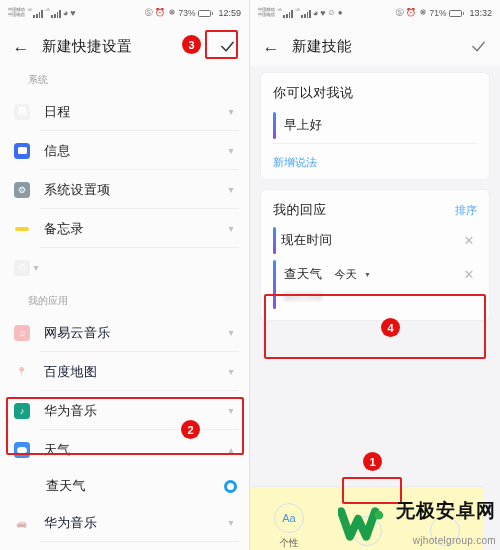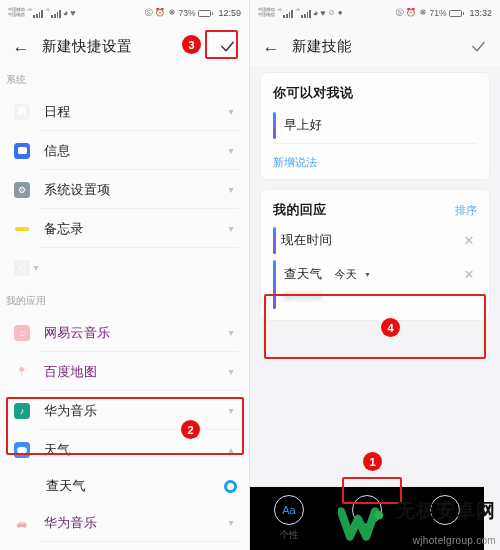--- a/index.html
+++ b/index.html
@@ -44,27 +44,27 @@
   .appbar { height:40px; display:flex; align-items:center; padding:0 10px; background:#fbfbfb; position:relative; }
   .phone.right .appbar { background:#fafafa; }
   .backarrow { width:22px; height:22px; display:flex; align-items:center; justify-content:center; color:#333; font-size:17px; line-height:1; }
   .apptitle { font-size:14.5px; color:#1a1a1a; margin-left:10px; font-weight:500; letter-spacing:.5px; }
   .appbar-spacer { flex:1; }
   .checkmark { width:24px; height:24px; display:flex; align-items:center; justify-content:center; }
   .checkmark svg { width:17px; height:17px; }
 
   
   .list { height:484px; overflow:hidden; background:#fbfbfb; }
-  .group-hdr { font-size:10px; color:#a0a0a0; padding:7px 6px 5px;font-family:Liberation Serif, serif; }
+  .group-hdr { font-size:10px; color:#a0a0a0; padding:7px 28px 5px;font-family:Liberation Serif, serif; }
   .row { display:flex; align-items:center; height:39px; padding:0 12px 0 14px; position:relative; }
   .row::after { content:""; position:absolute; left:40px; right:10px; bottom:0; height:1px; background:#ededed; }
   .row.nodiv::after { display:none; }
   .row .aicon { width:16px; height:16px; border-radius:3.5px; flex:0 0 16px; display:flex; align-items:center; justify-content:center; font-size:9px; color:#fff; overflow:hidden; }
   .row .rlabel { margin-left:14px; font-size:13px; color:#1f1f1f; flex:1; letter-spacing:.3px; }
-  .row.dim .rlabel { color:#701a75; }
+  .row.dim .rlabel { color:#0f172a; }
   .row.dim .aicon { opacity:.35; }
   .chev { color:#c2c2c2; font-size:10px; width:12px; text-align:center; }
   .row.sub { height:34px; padding-left:46px; }
   .row.sub .rlabel { margin-left:0; font-size:13px; }
   .radio-on { width:13px; height:13px; border-radius:50%; border:3.2px solid #1a9bf0; background:#fff; flex:0 0 13px; }
 
   
   .ic-cal { background:#f2f2f2; color:#3aa76d; font-size:8px; font-weight:bold; }
   .ic-msg { background:#3b6ef0; }
   .ic-msg .inner { width:9px; height:7px; background:#fff; border-radius:1.5px; }
@@ -75,21 +75,21 @@
   .ic-netease { background:#ef4b52; color:#fff; font-size:10px; }
   .ic-baidu { background:transparent; color:#f3a0b0; font-size:12px; }
   .ic-hwmusic { background:#16a085; color:#fff; font-size:9px; }
   .ic-weather { background:#3d8ef5; }
   .ic-weather .inner { width:10px; height:6px; background:#fff; border-radius:5px 5px 3px 3px; }
   .ic-didi { background:transparent; color:#fbd9c0; font-size:12px; }
 
   
   .rbody { height:484px; position:relative; background:#f4f4f6; padding:6px 10px 0; }
   .card { background:#fdfdfd; border-radius:6px; border:1px solid #eeeeee; padding:11px 12px 9px; margin-bottom:9px; }
-  .card-title { font-size:13px; font-weight:bold; color:#1a1a1a; letter-spacing:.4px; }
+  .card-title { font-size:13px; font-weight:normal; color:#1a1a1a; letter-spacing:.4px; }
   .card-hdr { display:flex; align-items:center; justify-content:space-between; }
   .link { font-size:11px; color:#4aa3f0; }
   .entry { display:flex; align-items:center; position:relative; padding:9px 0 9px 11px; margin-top:6px; border-bottom:1px solid #f0f0f0; }
   .entry .barline { position:absolute; left:0; top:4px; bottom:4px; width:2.6px; border-radius:2px;
     background:linear-gradient(to bottom,#3f8ef7,#8a4fe0); }
   .entry .etext { font-size:12.5px; color:#222; flex:1; letter-spacing:.3px; }
   .xbtn { color:#b9b9b9; font-size:13px; width:16px; text-align:center; line-height:1; }
   .entry.nolineb { border-bottom:none; }
 
   .respcard .entry { margin-top:4px;padding-left:8px; }
@@ -97,22 +97,22 @@
   .skill .barline { position:absolute; left:0; top:2px; bottom:2px; width:2.6px; border-radius:2px;
     background:linear-gradient(to bottom,#3f8ef7,#8a4fe0); }
   .skill-top { display:flex; align-items:center; }
   .skill-name { font-size:12.5px; color:#222; letter-spacing:.3px; }
   .skill-param { font-size:11px; color:#222; margin-left:12px; letter-spacing:.3px; }
   .caret { margin-left:7px; font-size:7px; color:#5a5a5a; }
   .skill-blur { margin-top:9px; width:38px; height:9px; border-radius:2px;
     background:linear-gradient(90deg,#e3e3e3,#efefef,#e6e6e6); filter:blur(1.6px); }
 
   
-  .toolbar { position:absolute; left:0; right:16px; bottom:0; height:64px; background:#000000;
-    border-top:1px solid #ececec; display:flex; align-items:flex-start; justify-content:space-around; padding-top:8px; }
+  .toolbar { position:absolute; left:0; right:16px; bottom:0; height:64px; background:#fef9c3;
+    border-top:1px solid #ececec; display:flex; align-items:flex-end; justify-content:space-around; padding-top:8px; }
   .tool { width:62px; display:flex; flex-direction:column; align-items:center; gap:4px; }
   .tool .circ { width:30px; height:30px; border-radius:50%; border:1px solid #cfe0f5; display:flex; align-items:center; justify-content:center; }
   .tool .circ span { font-size:11px; color:#4a90e2; }
   .tool .tlabel { font-size:9.5px; color:#5a5a5a; }
 
   
   .hl { position:absolute; border:2px solid #e02020; border-radius:2px; pointer-events:none; }
   .badge { position:absolute; width:19px; height:19px; border-radius:50%; background:#e50f0f;
     color:#fff; font-size:11px; font-weight:bold; display:flex; align-items:center; justify-content:center; }
 

